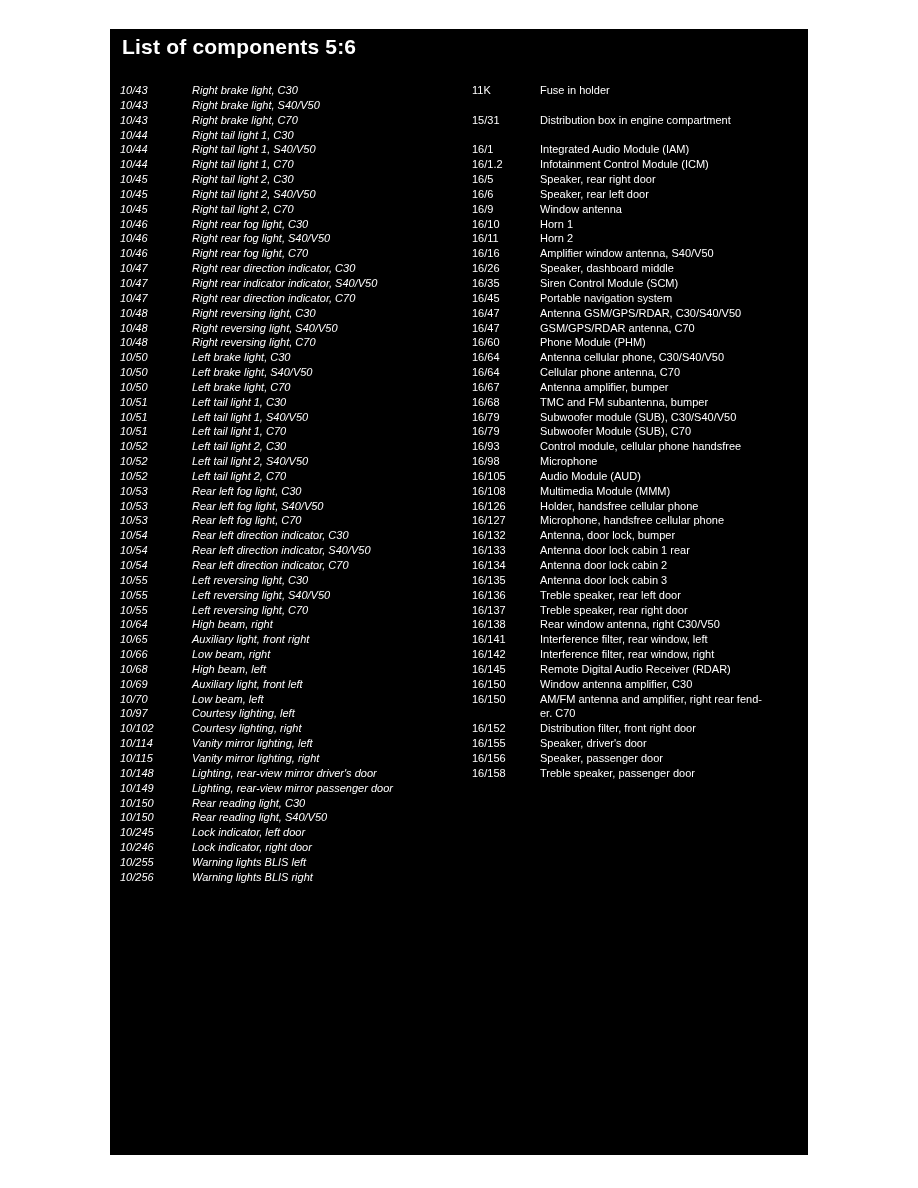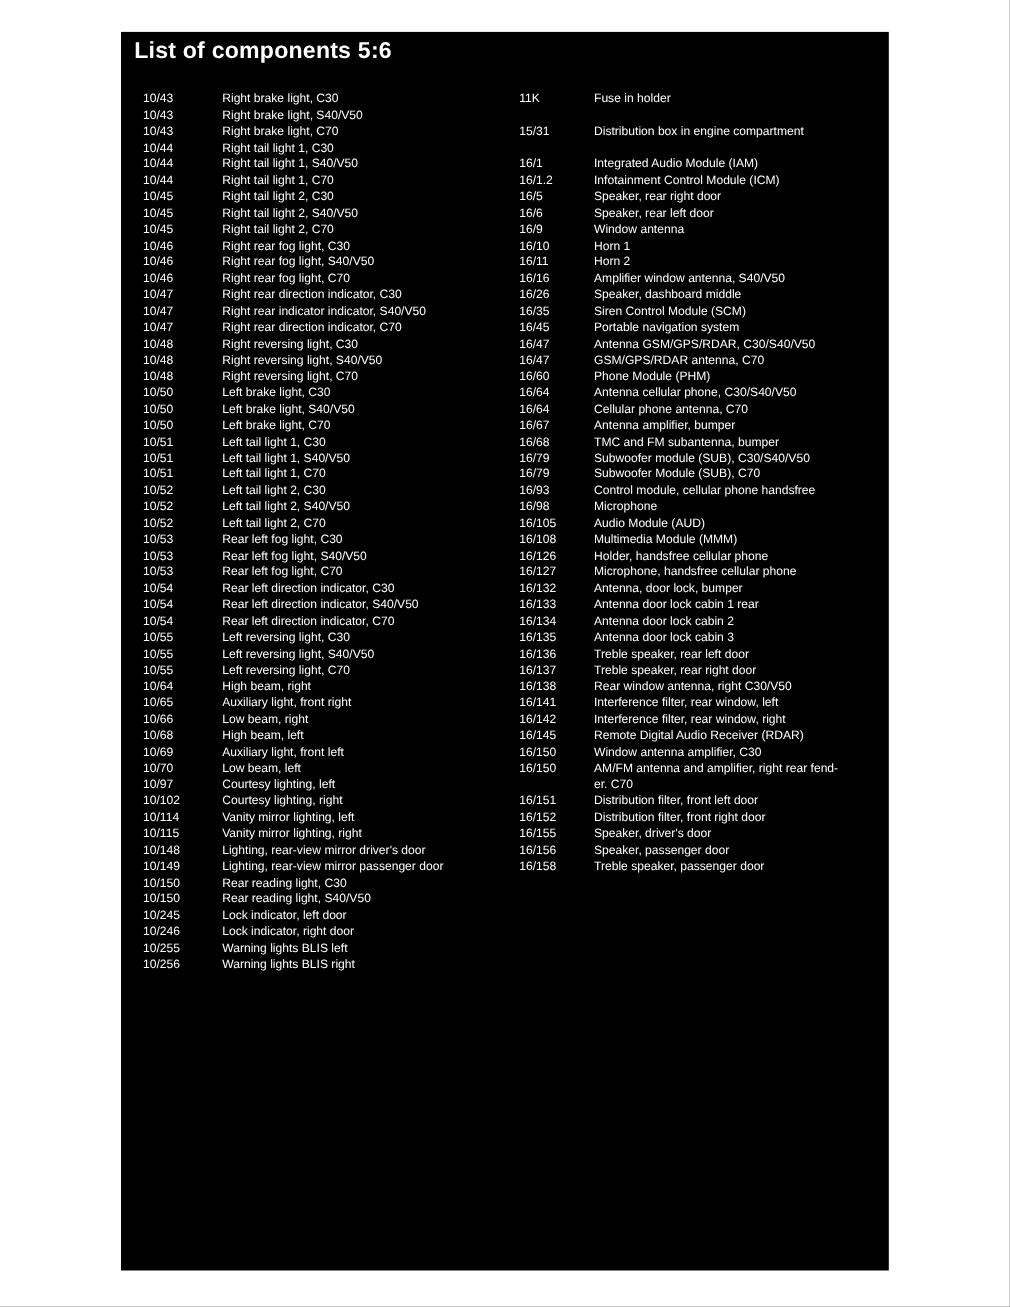--- a/index.html
+++ b/index.html
@@ -24,21 +24,21 @@
     font-weight: bold;
     letter-spacing: 0.2px;
     white-space: nowrap;
   }
   .col {
     position: absolute;
     top: 54px;
     font-size: 11px;
     line-height: 14.85px;
   }
-  .col-left  { left: 20px;  width: 345px; }
+  .col-left  { left: 10px;  width: 345px; font-style: italic; }
   .col-right { left: 362px; width: 334px; }
   .row { display: flex; min-height: 14.85px; }
   .code { flex: 0 0 72px; white-space: nowrap; }
   .col-right .code { flex: 0 0 68px; }
   .desc { flex: 1; white-space: pre-line; }
 </style>
 </head>
 <body>
 
 <div class="panel">
@@ -427,24 +427,20 @@
       <div class="row">
         <span class="code">16/150</span>
         <span class="desc">Window antenna amplifier, C30</span>
       </div>
       <div class="row">
         <span class="code">16/150</span>
         <span class="desc">AM/FM antenna and amplifier, right rear fend-
 er. C70</span>
       </div>
       <div class="row">
-        <span class="code">16/151</span>
-        <span class="desc">Distribution filter, front left door</span>
-      </div>
-      <div class="row">
         <span class="code">16/152</span>
         <span class="desc">Distribution filter, front right door</span>
       </div>
       <div class="row">
         <span class="code">16/155</span>
         <span class="desc">Speaker, driver's door</span>
       </div>
       <div class="row">
         <span class="code">16/156</span>
         <span class="desc">Speaker, passenger door</span>

